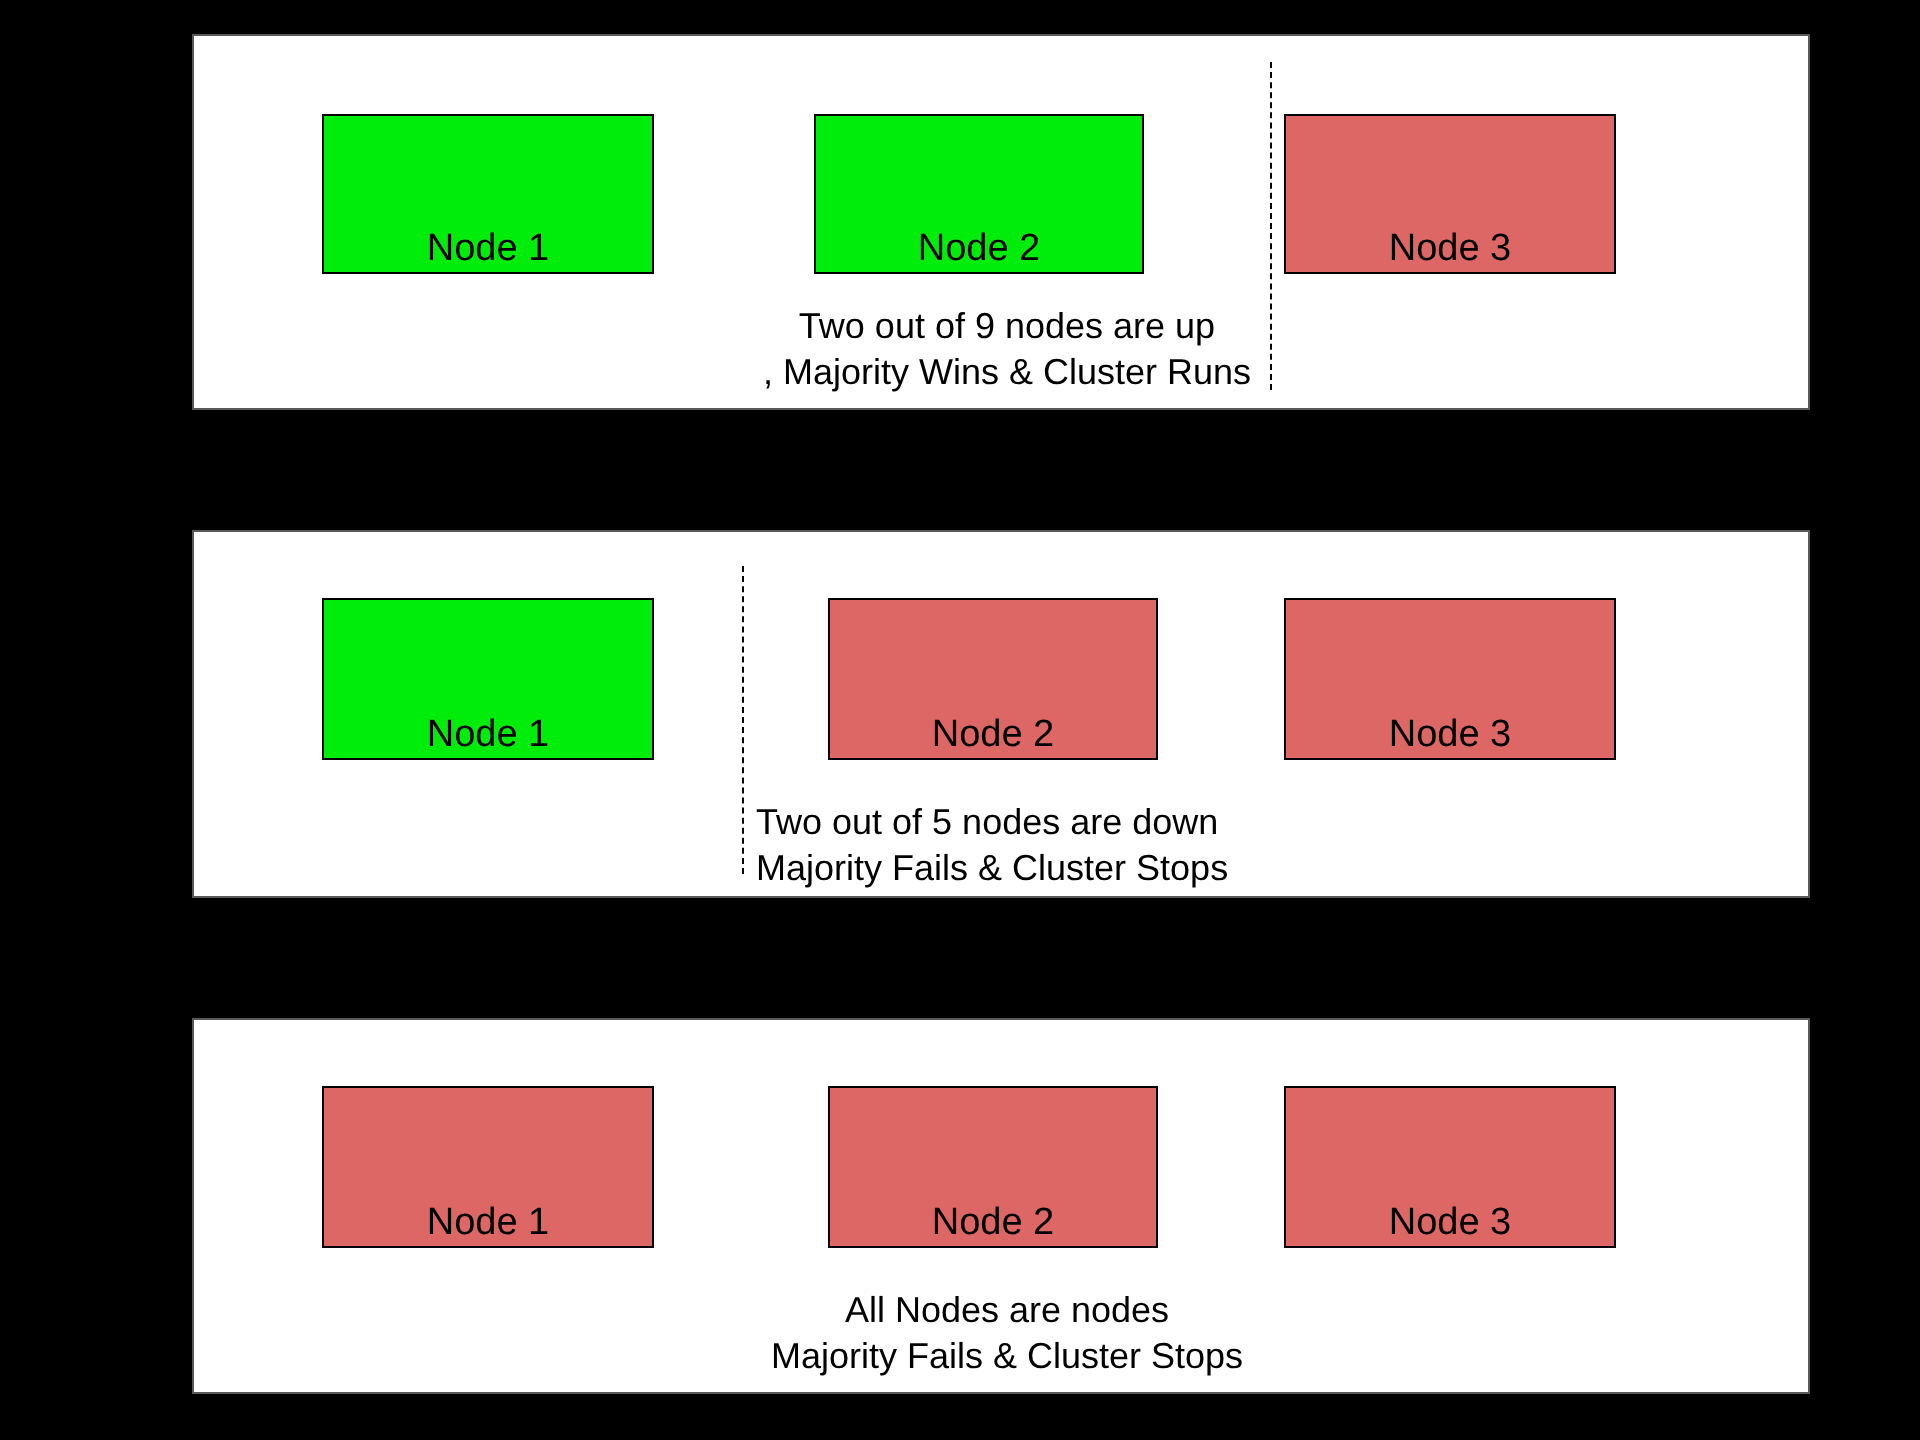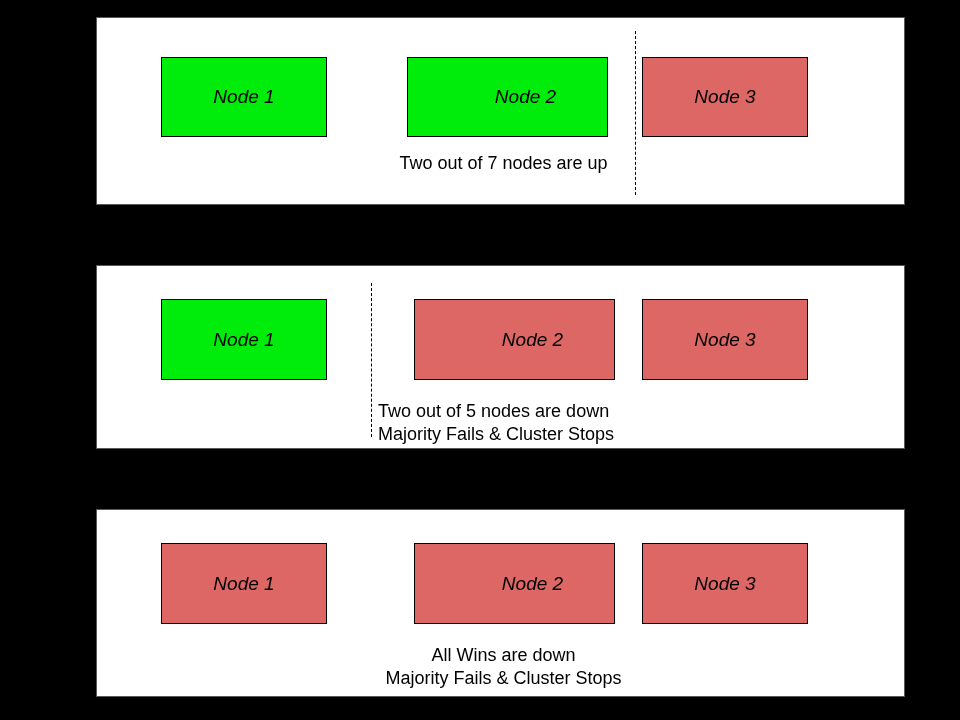--- a/index.html
+++ b/index.html
@@ -15,30 +15,29 @@
     left:96px;width:807px;
     background:var(--color-panel-background,#fff);
     border:1px solid var(--color-panel-border,#595959);
   }
   .panel1{top:17px;height:186px;}
   .panel2{top:265px;height:182px;}
   .panel3{top:509px;height:186px;}
   .node{
     position:absolute;
     border:1px solid var(--color-node-border,#000);
-    display:flex;align-items:center;justify-content:center;
+    display:flex;align-items:flex-end;justify-content:center;
     font-size:19px;
     color:var(--color-text,#000);
-    font-style:italic;
   }
   .node[data-status="up"]{background:var(--color-node-up,#00ed0c);}
   .node[data-status="down"]{background:var(--color-node-down,#dc6765);}
   
   .n1{left:64px;width:164px;}
-  .n2{left:317px;width:163px;padding-left:36px;}
+  .n2{left:317px;width:163px;}
   .n3{left:545px;width:164px;}
   .panel1 .node{top:39px;height:78px;}
   .panel2 .node,.panel3 .node{top:33px;height:79px;}
   .panel1 .n2{left:310px;}
   
   .divider{
     position:absolute;width:0;
     border-left:1px dashed var(--color-divider,#000);
   }
   .panel1 .divider{left:538px;top:13px;height:164px;}
@@ -63,21 +62,22 @@
       <span>Node 1</span>
     </div>
     <div class="node n2" data-status="up">
       <span>Node 2</span>
     </div>
     <div class="node n3" data-status="down">
       <span>Node 3</span>
     </div>
     <div class="divider"></div>
     <div class="caption center">
-      <div>Two out of 7 nodes are up</div>
+      <div>Two out of 9 nodes are up</div>
+      <div>, Majority Wins &amp; Cluster Runs</div>
     </div>
   </section>
 
   <section class="panel panel2">
     <div class="node n1" data-status="up">
       <span>Node 1</span>
     </div>
     <div class="node n2" data-status="down">
       <span>Node 2</span>
     </div>
@@ -95,18 +95,18 @@
     <div class="node n1" data-status="down">
       <span>Node 1</span>
     </div>
     <div class="node n2" data-status="down">
       <span>Node 2</span>
     </div>
     <div class="node n3" data-status="down">
       <span>Node 3</span>
     </div>
     <div class="caption center">
-      <div>All Wins are down</div>
+      <div>All Nodes are nodes</div>
       <div>Majority Fails &amp; Cluster Stops</div>
     </div>
   </section>
 
 </div>
 
 </body></html>

